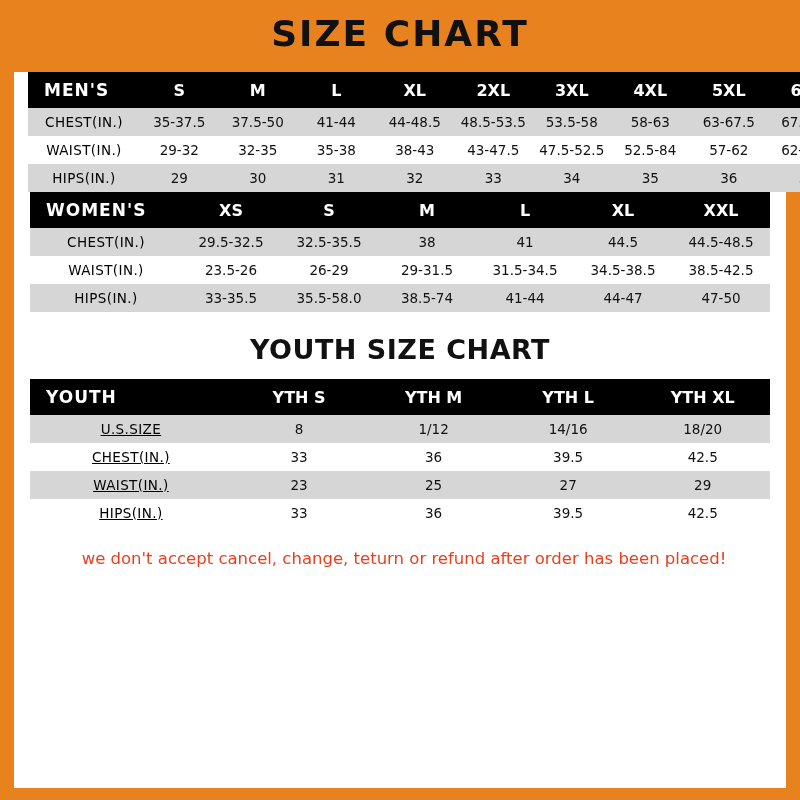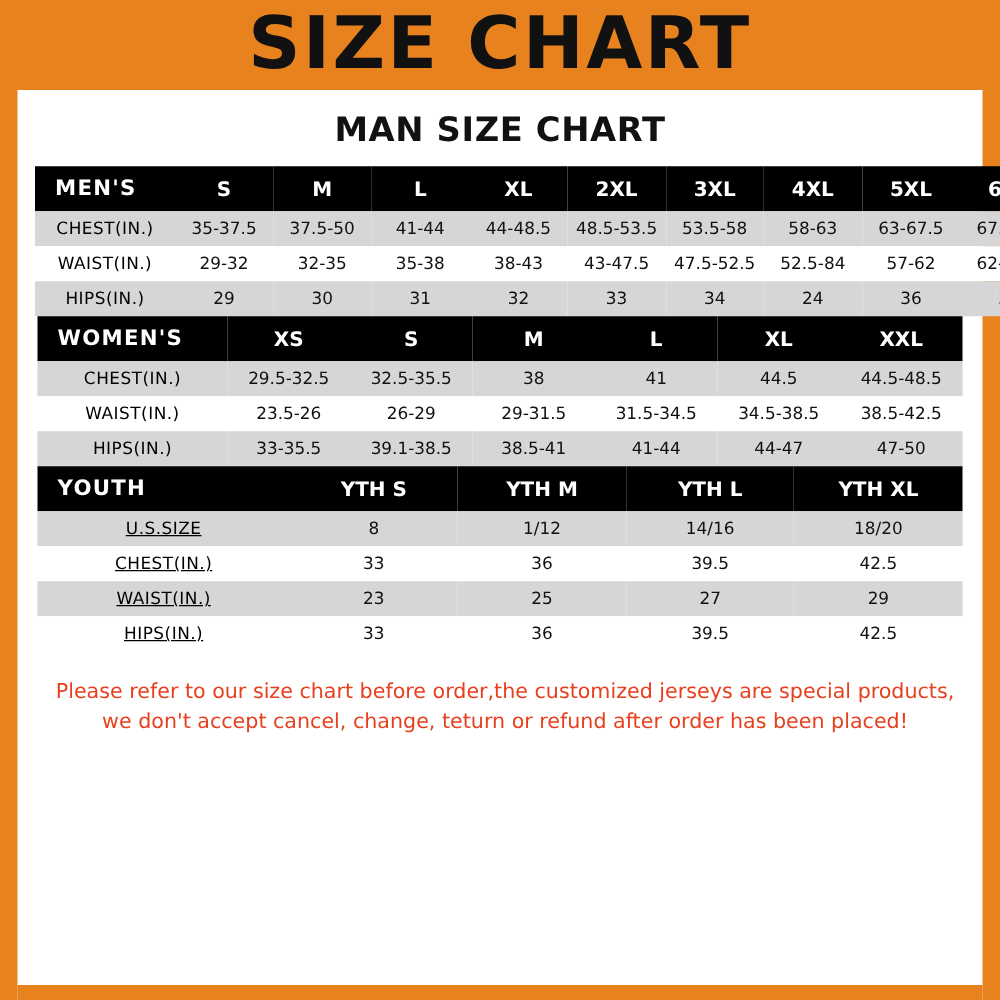--- a/index.html
+++ b/index.html
@@ -28,21 +28,21 @@
     background: #e8821e;
     display: flex;
     align-items: center;
     justify-content: center;
     margin-left: -14px;
     margin-right: -14px;
   }
   .header-band .title {
     font-family: "DejaVu Sans", sans-serif;
     font-weight: bold;
-    font-size: 58px;
+    font-size: 36px;
     letter-spacing: 2px;
     color: #111111;
     line-height: 1;
     padding-bottom: 4px;
     text-align: right;
   }
   .content {
     padding: 0 14px;
   }
   .section-title {
@@ -142,21 +142,20 @@
 <body>
 
 <div class="page">
 
   <div class="header-band">
     <div class="title">SIZE CHART</div>
   </div>
 
   <div class="content">
 
-    <div class="section-title man-title">MAN SIZE CHART</div>
 
     <table class="chart men">
       <colgroup>
         <col class="c0">
           <col class="cx">
           <col class="cx">
           <col class="cx">
           <col class="cx">
           <col class="cx">
           <col class="cx">
@@ -204,21 +203,21 @@
           <td>62-66.5</td>
         </tr>
         <tr class="alt">
           <td class="rowhead">HIPS(IN.)</td>
           <td>29</td>
           <td>30</td>
           <td>31</td>
           <td>32</td>
           <td>33</td>
           <td>34</td>
-          <td>24</td>
+          <td>35</td>
           <td>36</td>
           <td>37</td>
         </tr>
       </tbody>
     </table>
 
 
     <table class="chart women">
       <colgroup>
         <col class="c0">
@@ -255,29 +254,30 @@
           <td>23.5-26</td>
           <td>26-29</td>
           <td>29-31.5</td>
           <td>31.5-34.5</td>
           <td>34.5-38.5</td>
           <td>38.5-42.5</td>
         </tr>
         <tr class="alt">
           <td class="rowhead">HIPS(IN.)</td>
           <td>33-35.5</td>
-          <td>39.1-38.5</td>
-          <td>38.5-41</td>
+          <td>35.5-58.0</td>
+          <td>38.5-74</td>
           <td>41-44</td>
           <td>44-47</td>
           <td>47-50</td>
         </tr>
       </tbody>
     </table>
 
+    <div class="section-title youth-title">YOUTH SIZE CHART</div>
 
     <div class="youth-wrap">
       <table class="chart youth">
         <colgroup>
           <col class="c0">
             <col class="cx">
             <col class="cx">
             <col class="cx">
             <col class="cx">
         </colgroup>
@@ -317,20 +317,19 @@
             <td>33</td>
             <td>36</td>
             <td>39.5</td>
             <td>42.5</td>
           </tr>
         </tbody>
       </table>
     </div>
 
     <div class="footer-note">
-      <span class="l1">Please refer to our size chart before order,the customized jerseys are special products,</span>
       <span class="l2">we don't accept cancel, change, teturn or refund after order has been placed!</span>
     </div>
 
   </div>
 
   <div class="bottom-band"></div>
 </div>
 
 </body></html>

